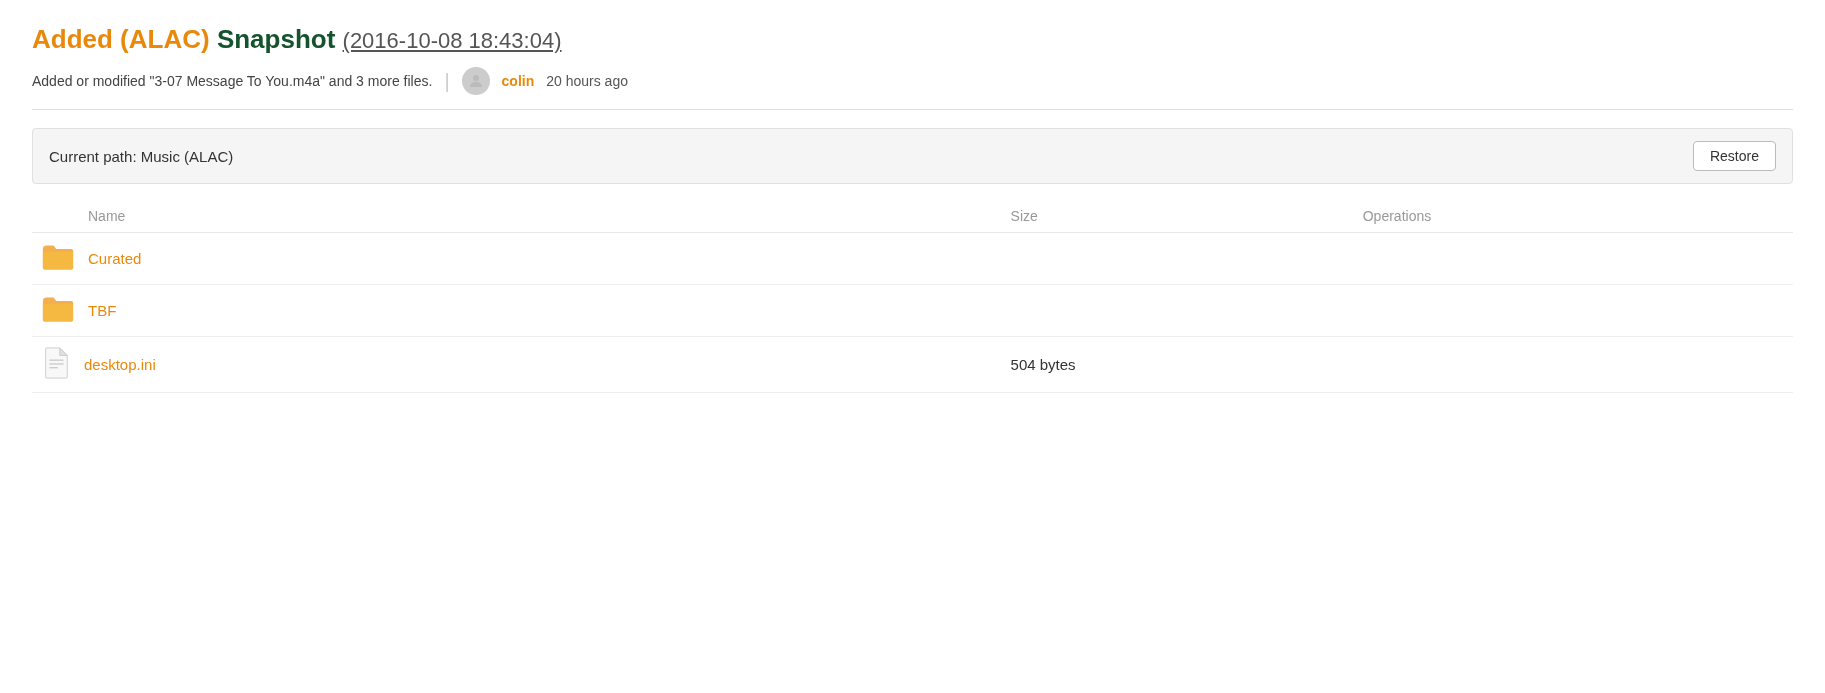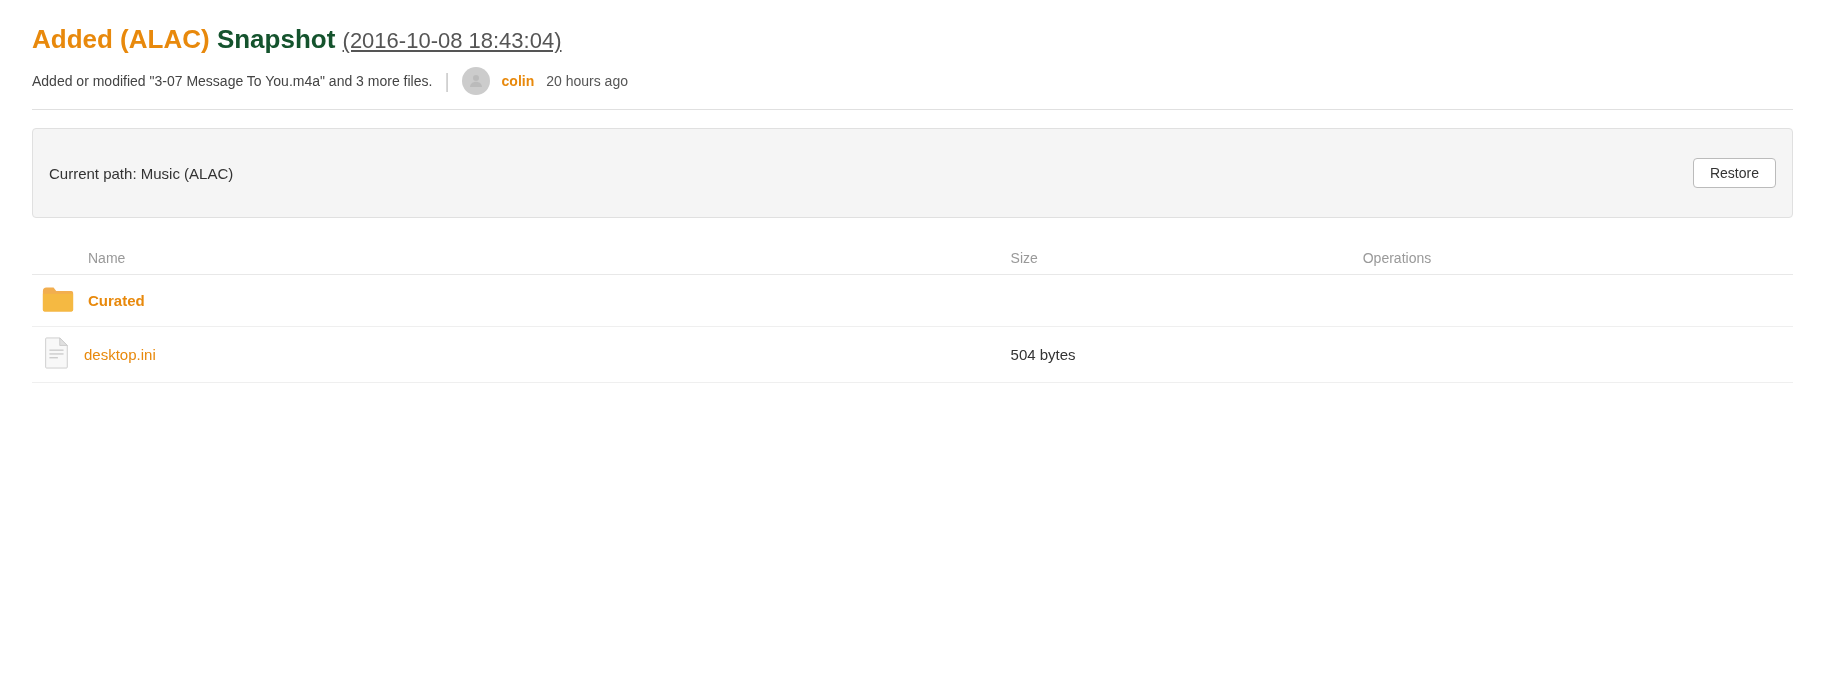--- a/index.html
+++ b/index.html
@@ -67,22 +67,22 @@
       color: #555;
     }
 
     .path-bar {
       display: flex;
       align-items: center;
       justify-content: space-between;
       background: #f5f5f5;
       border: 1px solid #e0e0e0;
       border-radius: 4px;
-      padding: 29px 16px;
-      margin-bottom: 24px;
+      padding: 12px 16px;
+      margin-bottom: 16px;
     }
     .path-bar-text {
       font-size: 15px;
       color: #333;
     }
     .restore-btn-top {
       border: 1px solid #bbb;
       background: #fff;
       padding: 6px 16px;
       font-size: 14px;
@@ -130,21 +130,21 @@
       flex-shrink: 0;
     }
     .file-icon {
       width: 28px;
       height: 32px;
       flex-shrink: 0;
     }
 
     .item-name-link {
       color: #e8890c;
-      font-weight: 700;
+      font-weight: 400;
       text-decoration: none;
       cursor: pointer;
     }
     .item-name-file {
       color: #e8890c;
       text-decoration: none;
       cursor: pointer;
       font-weight: 400;
     }
 
@@ -205,20 +205,32 @@
           <path d="M1 9 L35 9 L35 27 Q35 29 33 29 L3 29 Q1 29 1 27 Z" fill="#f5b942"></path>
         </svg></span>
           <a class="item-name-link" href="#">Curated</a>
         </td>
         <td class="col-size size-cell"></td>
         <td class="col-ops"></td>
       </tr>
       <tr>
         <td class="col-name">
           <span>
+        <svg class="folder-icon" viewBox="0 0 36 30" xmlns="http://www.w3.org/2000/svg">
+          <path d="M1 6 Q1 2 5 2 L13 2 L16 6 L33 6 Q35 6 35 8 L35 27 Q35 29 33 29 L3 29 Q1 29 1 27 Z" fill="#f0a030" opacity="0.85"></path>
+          <path d="M1 9 L35 9 L35 27 Q35 29 33 29 L3 29 Q1 29 1 27 Z" fill="#f5b942"></path>
+        </svg></span>
+          <a class="item-name-link" href="#">TBF</a>
+        </td>
+        <td class="col-size size-cell"></td>
+        <td class="col-ops"></td>
+      </tr>
+      <tr>
+        <td class="col-name">
+          <span>
         <svg class="file-icon" viewBox="0 0 28 34" xmlns="http://www.w3.org/2000/svg">
           <path d="M4 1 L18 1 L26 9 L26 32 Q26 33 25 33 L4 33 Q3 33 3 32 L3 2 Q3 1 4 1 Z" fill="#f8f8f8" stroke="#ccc" stroke-width="1"></path>
           <path d="M18 1 L18 9 L26 9 Z" fill="#e0e0e0" stroke="#ccc" stroke-width="1"></path>
           <line x1="7" y1="14" x2="22" y2="14" stroke="#ccc" stroke-width="1.5"></line>
           <line x1="7" y1="18" x2="22" y2="18" stroke="#ccc" stroke-width="1.5"></line>
           <line x1="7" y1="22" x2="16" y2="22" stroke="#ccc" stroke-width="1.5"></line>
         </svg></span>
           <a class="item-name-file" href="#">desktop.ini</a>
         </td>
         <td class="col-size size-cell">504 bytes</td>

